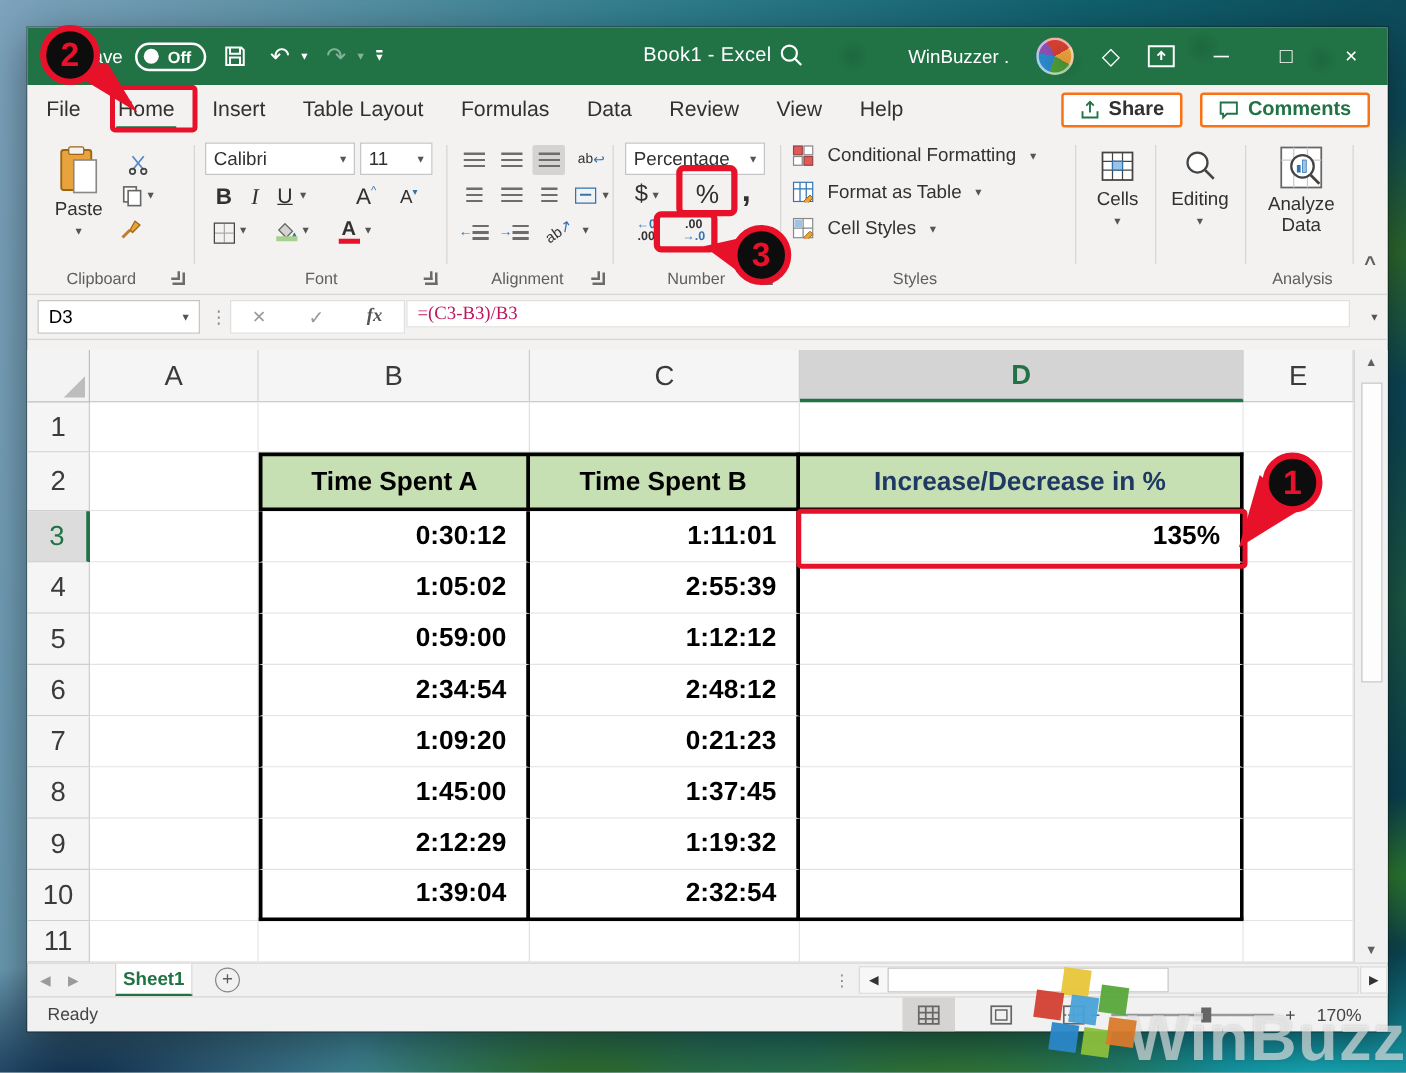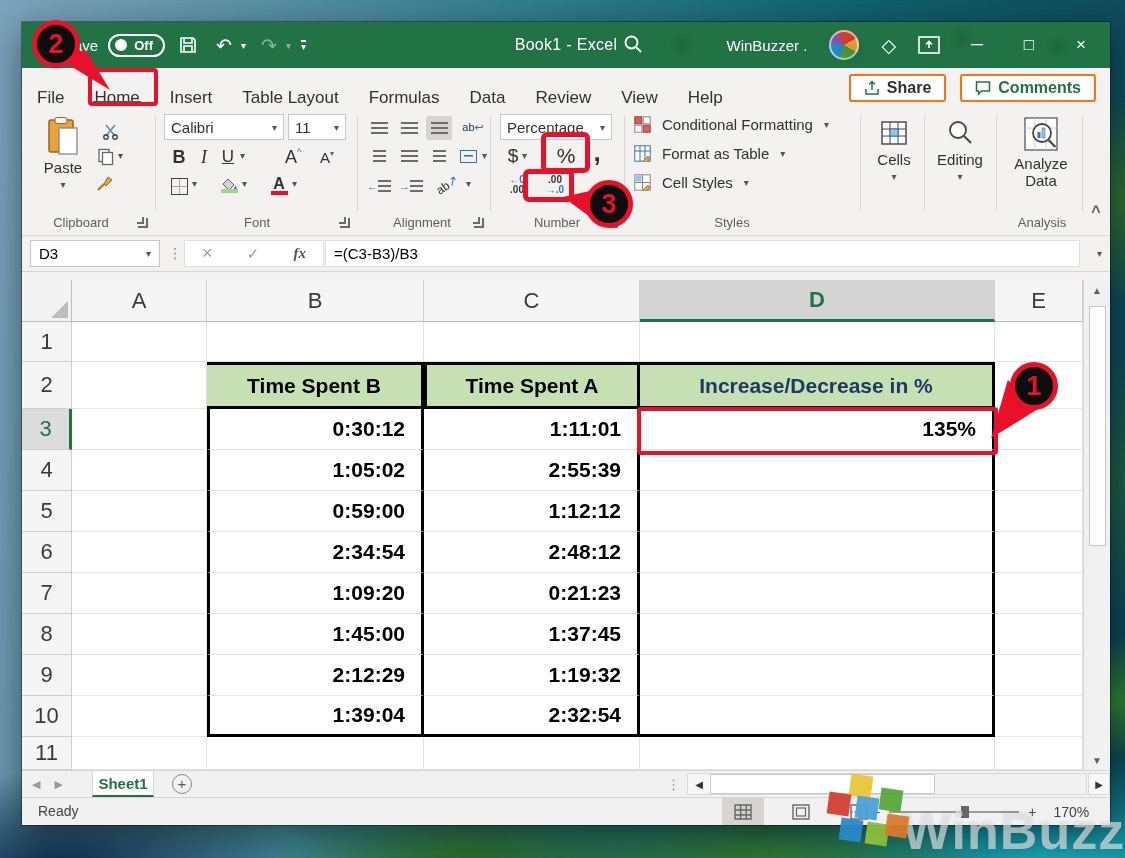--- a/index.html
+++ b/index.html
@@ -51,21 +51,21 @@
   .tb-right { position:absolute; right:0; top:0; height:46px; display:flex; align-items:center; gap:22px; padding-right:14px; }
   .account-name { font-size:15px; }
   .avatar {
     width:30px; height:30px; border-radius:50%;
     background:conic-gradient(#d23f31 0 60deg,#f2a33c 60deg 120deg,#4d9e3a 120deg 200deg,#2b87c8 200deg 280deg,#8a4fb0 280deg 330deg,#d23f31 330deg 360deg);
     box-shadow:inset 0 0 0 2px rgba(255,255,255,.6);
   }
   .winbtn { width:30px; text-align:center; font-size:17px; }
   
   .menurow { position:relative; height:40px; flex:0 0 40px; background:#F3F2F1; display:flex; align-items:center; font-size:17px; color:#323130; }
-  .mtab { padding:10px 15px; height:40px; line-height:40px; position:relative; }
+  .mtab { padding:0 15px; height:40px; line-height:40px; position:relative; }
   .mtab.active { font-weight:400; }
   .mtab.active::after { content:""; position:absolute; left:14px; right:14px; bottom:4px; height:3px; background:#217346; }
   .menu-right { position:absolute; right:14px; top:6px; display:flex; gap:14px; }
   .pill-btn { display:flex; align-items:center; gap:7px; background:#fff; border:2px solid #f97316; border-radius:3px; padding:3px 13px; font-size:16px; font-weight:700; }
   .pill-btn.green { color:#217346; }
   
   .ribbon { position:relative; height:128px; flex:0 0 128px; background:#F3F2F1; border-bottom:1px solid #D8D6D4; font-size:15px; color:#323130; }
   .vdiv { position:absolute; top:8px; bottom:24px; width:1px; background:#D8D6D4; }
   .gl { position:absolute; bottom:5px; font-size:13px; color:#605E5C; text-align:center; }
   .launcher { position:absolute; bottom:7px; width:10px; height:10px; border-right:2px solid #6b6b6b; border-bottom:2px solid #6b6b6b; }
@@ -81,21 +81,21 @@
   .two-line .bluearrow { color:#2E75B6; }
   .style-item { position:absolute; display:flex; align-items:center; gap:11px; font-size:15px; }
   .mini-ico { width:17px; height:17px; flex:0 0 17px; }
   .underbar { display:block; width:17px; height:4px; margin-top:-2px; }
   
   .fbar { position:relative; height:36px; flex:0 0 36px; background:#F3F2F1; display:flex; align-items:center; border-bottom:1px solid #D8D6D4; }
   .namebox { position:absolute; left:8px; top:4px; width:130px; height:27px; background:#fff; border:1px solid #C6C6C6; display:flex; align-items:center; justify-content:space-between; padding:0 8px; font-size:15px; }
   .fdots { position:absolute; left:146px; top:9px; color:#8a8886; font-size:14px; }
   .fbtns { position:absolute; left:162px; top:4px; width:140px; height:27px; background:#fff; border:1px solid #E0E0E0; display:flex; align-items:center; justify-content:space-around; color:#9a9a9a; font-size:15px; }
   .fx { font-family:"Liberation Serif", serif; font-style:italic; font-weight:700; color:#555; }
-  .finput { position:absolute; left:303px; top:4px; right:30px; height:27px; background:#fff; border:1px solid #E0E0E0; display:flex; align-items:center; padding:0 8px; font-size:15px; color:#000000; }
+  .finput { position:absolute; left:303px; top:4px; right:30px; height:22px; background:#fff; border:1px solid #E0E0E0; display:flex; align-items:center; padding:0 8px; font-size:15px; color:#be185d;font-family:Liberation Serif, serif; }
   .fchev { position:absolute; right:8px; top:12px; }
   .fgap { height:8px; flex:0 0 8px; background:#F3F2F1; }
   
   .gridwrap { position:relative; flex:0 0 490px; height:490px; background:#fff; }
   .grid { position:absolute; left:0; top:0; width:1061px; height:490px; display:grid;
           grid-template-columns:50px 135px 217px 216px 355px 88px;
           grid-template-rows:42px 40px 47px repeat(8, 41px) 33px; }
   .corner { background:#F3F3F3; border-right:1px solid #BEBEBE; border-bottom:1px solid #BEBEBE; position:relative; }
   .corner::after { content:""; position:absolute; right:3px; bottom:3px; border-left:17px solid transparent; border-bottom:17px solid #BDBDBD; }
   .ch { background:#F5F5F5; border-right:1px solid #CFCFCF; border-bottom:1px solid #BEBEBE; color:#3b3b3b; font-size:22px; display:flex; align-items:center; justify-content:center; }
@@ -457,22 +457,22 @@
 
       <div class="rh">1</div>
       <div class="c"></div>
         <div class="c"></div>
         <div class="c"></div>
         <div class="c"></div>
         <div class="c"></div>
 
       <div class="rh">2</div>
       <div class="c"></div>
+      <div class="c th bl bt bb br">Time Spent A</div>
       <div class="c th bt bb br">Time Spent B</div>
-      <div class="c th bl bt bb br">Time Spent A</div>
       <div class="c th navy bt bb br">Increase/Decrease in %</div>
       <div class="c"></div>
 
       <div class="rh sel">3</div>
       <div class="c"></div>
       <div class="c td bl br">0:30:12</div>
       <div class="c td br">1:11:01</div>
       <div class="c td br">135%</div>
       <div class="c"></div>
 

